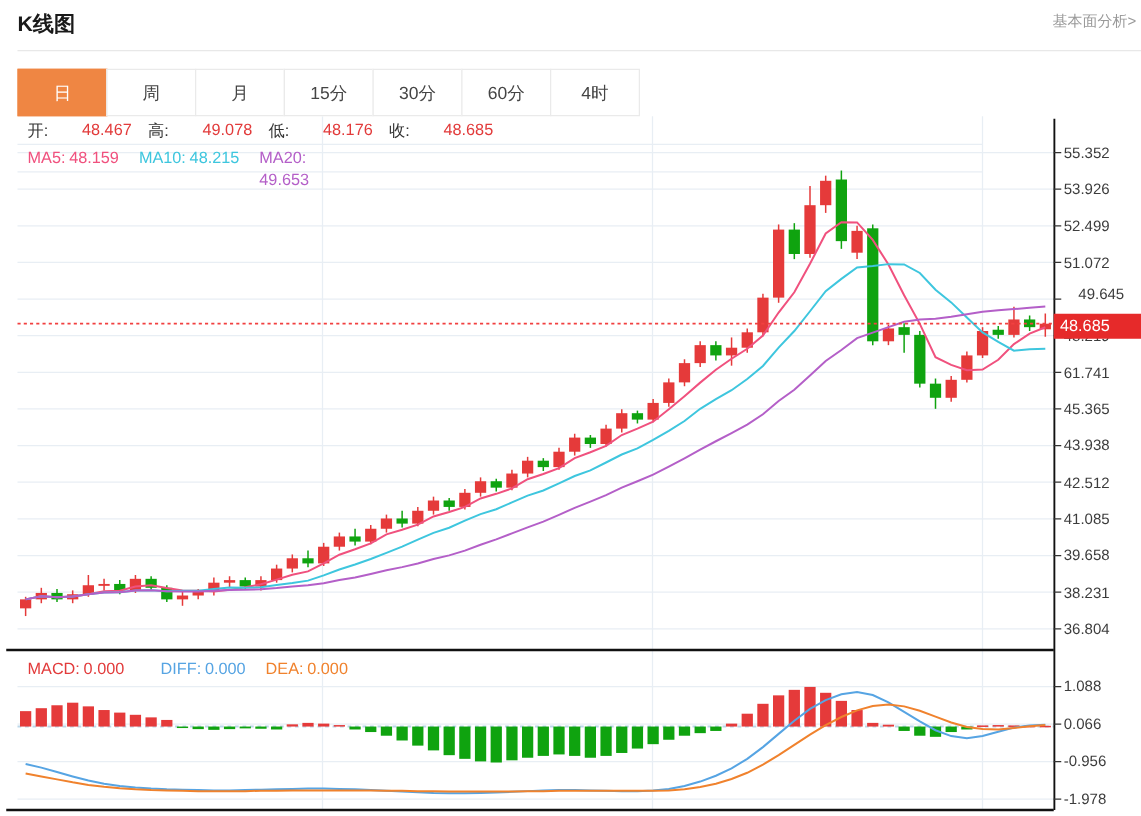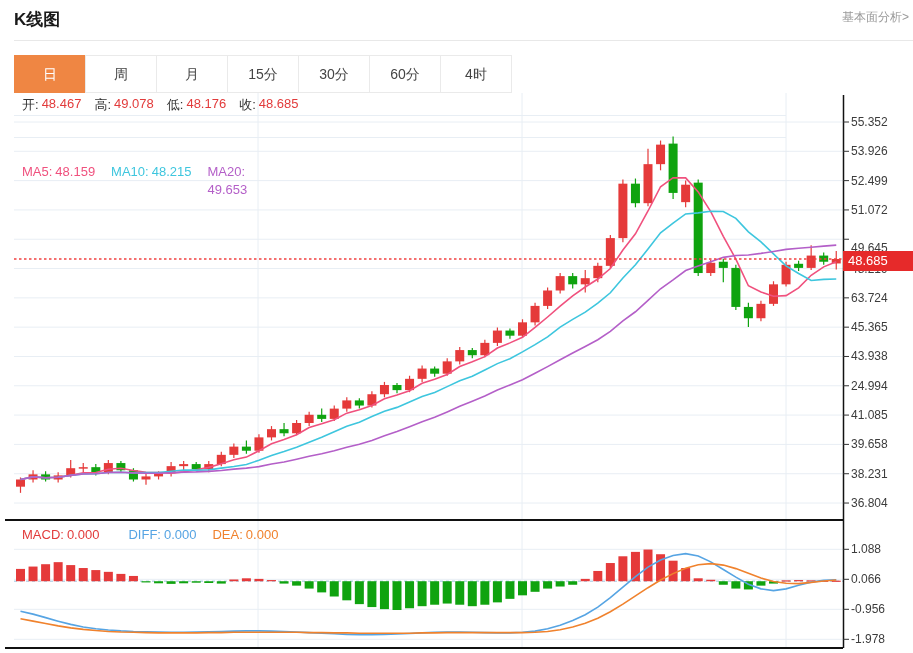--- a/index.html
+++ b/index.html
@@ -9,22 +9,22 @@
   #page-title{left:14px;top:8px;font-size:17px;font-weight:bold;color:#1a1a1a;}
   #analysis-link{right:4px;top:9px;font-size:12px;color:#999;cursor:pointer;}
   #header-divider{left:14px;right:0;top:40px;height:0;border-top:1px solid #e8e8e8;}
   #tabbar{left:14px;top:55px;height:38px;display:flex;}
   .tab{width:70px;height:36px;line-height:36px;text-align:center;font-size:14px;color:#444;
        background:#fff;border:1px solid #eaeaea;margin-left:-1px;cursor:pointer;box-sizing:content-box;}
   .tab:first-child{margin-left:0;}
   .tab.active{background:#ef8643;border-color:#ef8643;color:#fff;}
   #ohlc-row{left:22px;top:96px;font-size:13px;display:flex;gap:13px;white-space:nowrap;}
   #ohlc-row .lbl{color:#333;}
-  #ohlc-row .val{color:#e23b3b;}
-  #ma-row{left:22px;top:118px;font-size:13px;display:flex;gap:16px;white-space:nowrap;margin-top:46px;}
+  #ohlc-row .val{color:#e23b3b;margin-left:24px;}
+  #ma-row{left:22px;top:118px;font-size:13px;display:flex;gap:16px;white-space:nowrap;}
   #macd-row{left:22px;top:527px;font-size:13px;display:flex;gap:16px;white-space:nowrap;justify-content:flex-end;}
   .pair{display:flex;gap:3px;}
   .axis-label{position:absolute;left:851px;width:60px;font-size:12px;color:#3c3c3c;line-height:14px;}
   #price-badge{left:843px;top:251px;width:66px;height:20px;background:#e62a2a;color:#fff;
       font-size:13px;line-height:20px;padding-left:5px;z-index:5;}
   svg{position:absolute;left:0;top:0;}
 </style>
 </head>
 <body>
 
@@ -343,26 +343,26 @@
         <span>0.000</span>
       </span>
   </div>
 
   <div class="abs" id="price-badge">48.685</div>
   <div id="axis-labels">
       <div class="axis-label" style="top: 115px;">55.352</div>
       <div class="axis-label" style="top: 144.295px;">53.926</div>
       <div class="axis-label" style="top: 173.61px;">52.499</div>
       <div class="axis-label" style="top: 202.925px;">51.072</div>
-      <div class="axis-label" style="top: 241px;">49.645</div>
+      <div class="axis-label" style="top: 228px; text-align: center;">49.645</div>
       <div class="axis-label" style="top: 261.535px;">48.219</div>
-      <div class="axis-label" style="top: 290.85px;">63.724</div>
+      <div class="axis-label" style="top: 290.85px;">61.741</div>
       <div class="axis-label" style="top: 320.165px;">45.365</div>
       <div class="axis-label" style="top: 349.48px;">43.938</div>
-      <div class="axis-label" style="top: 378.775px;">24.994</div>
+      <div class="axis-label" style="top: 378.775px;">42.512</div>
       <div class="axis-label" style="top: 408.09px;">41.085</div>
       <div class="axis-label" style="top: 437.405px;">39.658</div>
       <div class="axis-label" style="top: 466.72px;">38.231</div>
       <div class="axis-label" style="top: 496.035px;">36.804</div>
       <div class="axis-label" style="top: 542.3px;">1.088</div>
       <div class="axis-label" style="top: 572.3px;">0.066</div>
       <div class="axis-label" style="top: 602.3px;">-0.956</div>
       <div class="axis-label" style="top: 632.3px;">-1.978</div>
     </div>
 </div>

